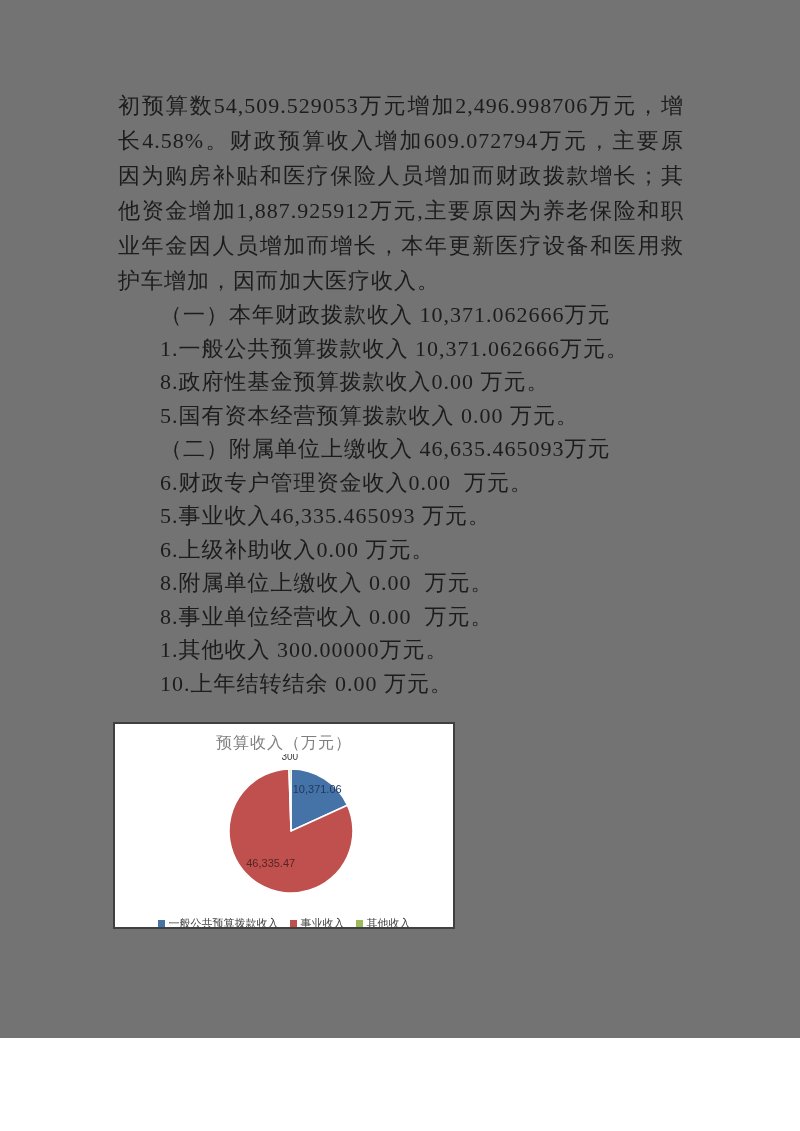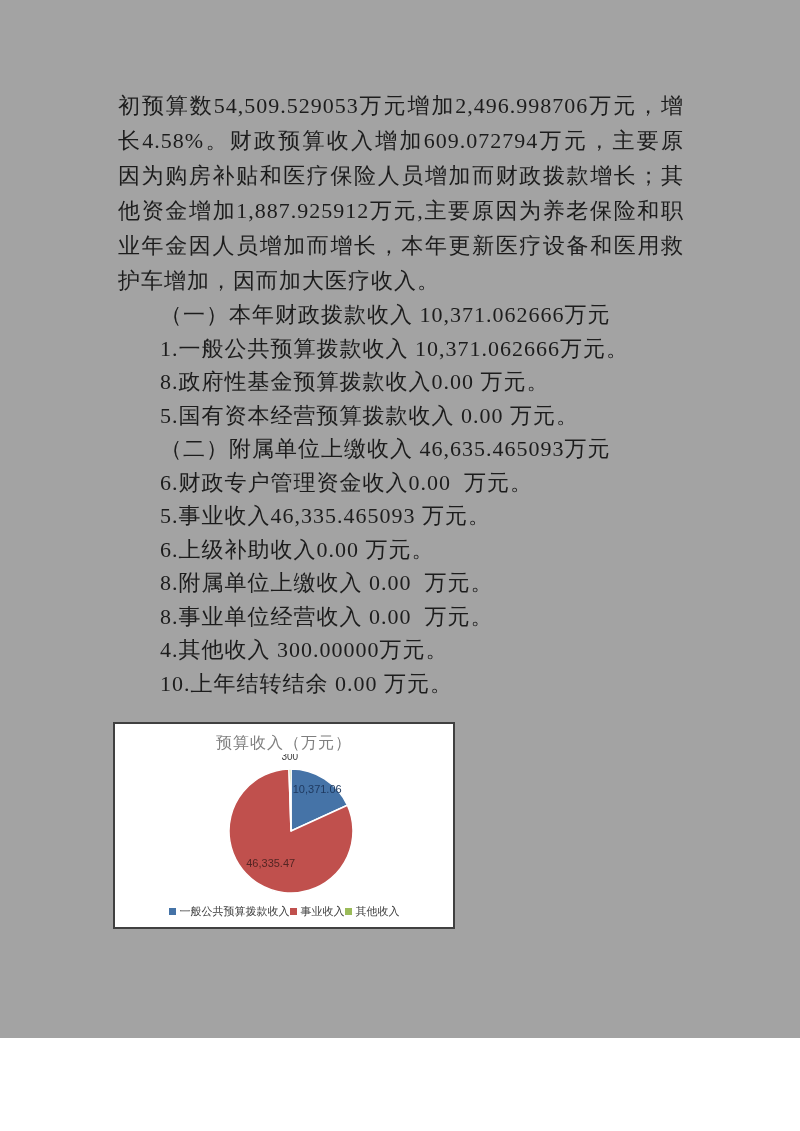--- a/index.html
+++ b/index.html
@@ -1,20 +1,20 @@
 <!DOCTYPE html>
 <html><head>
 <meta charset="utf-8">
 <style>
   * { margin:0; padding:0; box-sizing:border-box; }
   html,body { background:#ffffff; }
   .page {
     position:relative;
     width:800px; height:1038px;
-    background:#a3a3a3;
+    background:#737373;
     margin:0 auto;
     overflow:hidden;
     font-family:"Liberation Serif","DejaVu Serif",serif;
     color:#1c1c1c;
   }
   .content { padding:88px 116px 0 118px; }
   .para {
     font-size:22px;
     line-height:35px;
     text-align:justify;
@@ -39,21 +39,21 @@
   .chart-title {
     margin-top:9px;
     text-align:center;
     font-size:16px;
     letter-spacing:1px;
     color:#7f7f7f;
   }
   .pie-svg { display:block; width:340px; height:148px; }
   .legend {
     display:flex; justify-content:center; align-items:center;
-    margin-top:2px;
+    gap:11px; margin-top:14px;
     font-size:11px; color:#404040;
   }
   .leg-item { display:flex; align-items:center; gap:4px; }
   .sq { display:inline-block; width:7px; height:7px; }
 </style>
 </head>
 <body>
 
 <div class="page">
   <div class="content">
@@ -64,21 +64,21 @@
       <div class="li">（一）本年财政拨款收入 10,371.062666万元</div>
       <div class="li">1.一般公共预算拨款收入 10,371.062666万元。</div>
       <div class="li">8.政府性基金预算拨款收入0.00 万元。</div>
       <div class="li">5.国有资本经营预算拨款收入 0.00 万元。</div>
       <div class="li">（二）附属单位上缴收入 46,635.465093万元</div>
       <div class="li">6.财政专户管理资金收入0.00  万元。</div>
       <div class="li">5.事业收入46,335.465093 万元。</div>
       <div class="li">6.上级补助收入0.00 万元。</div>
       <div class="li">8.附属单位上缴收入 0.00  万元。</div>
       <div class="li">8.事业单位经营收入 0.00  万元。</div>
-      <div class="li">4.其他收入 300.00000万元。</div>
+      <div class="li">1.其他收入 300.00000万元。</div>
       <div class="li">10.上年结转结余 0.00 万元。</div>
     </div>
 
     <div class="chart-box">
       <div class="chart-title">预算收入（万元）</div>
 
       <svg id="pie-svg" class="pie-svg" viewBox="0 0 340 148">
           <path d="M 176 77 L 176.00 15.00 A 62 62 0 0 1 232.41 51.28 Z" fill="#4573A7" stroke="#ffffff" stroke-width="1.5" stroke-linejoin="round"></path>
           <path d="M 176 77 L 232.41 51.28 A 62 62 0 1 1 173.95 15.03 Z" fill="#C0504D" stroke="#ffffff" stroke-width="1.5" stroke-linejoin="round"></path>
           <path d="M 176 77 L 173.95 15.03 A 62 62 0 0 1 176.00 15.00 Z" fill="#9BBB59" stroke="#ffffff" stroke-width="1.5" stroke-linejoin="round"></path>

